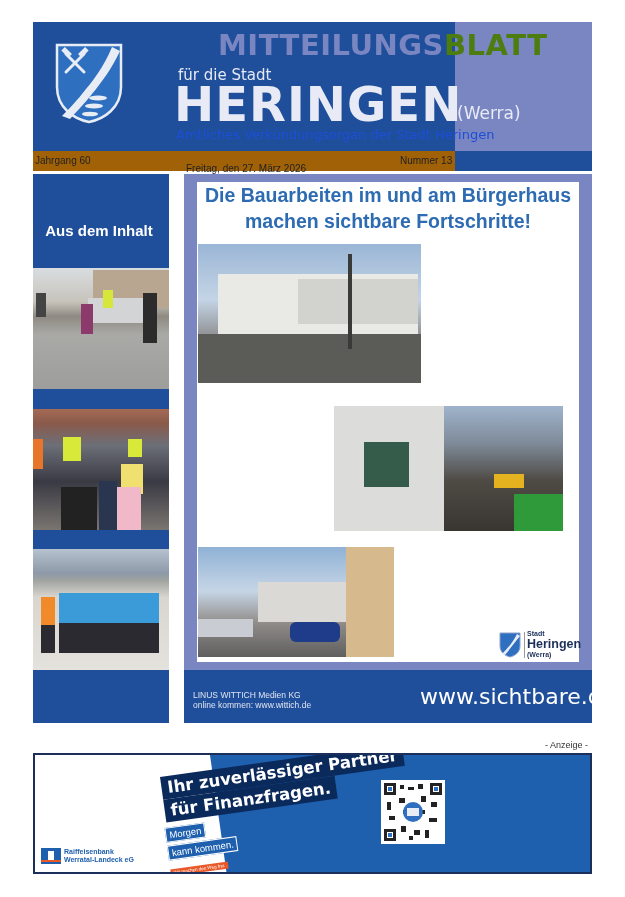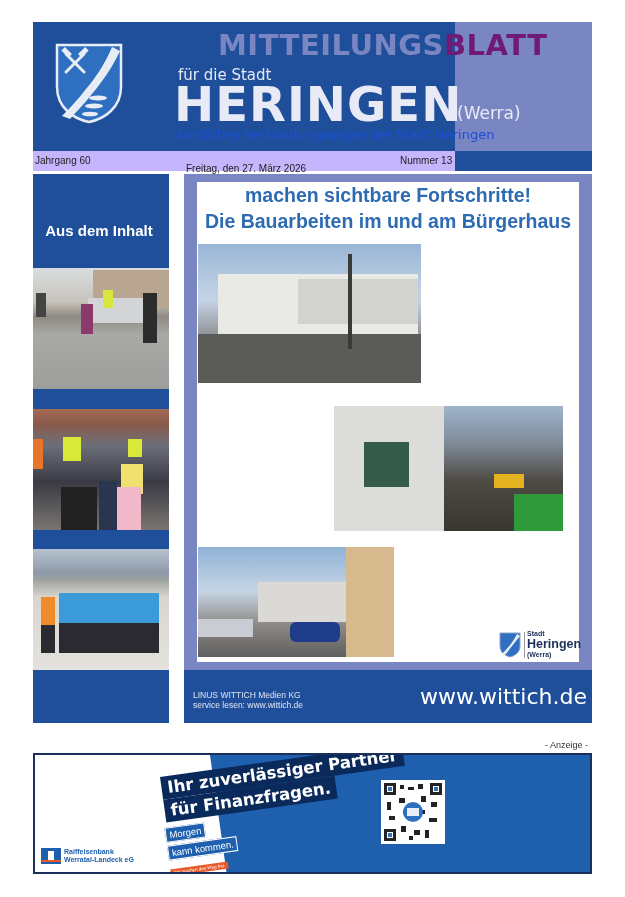--- a/index.html
+++ b/index.html
@@ -2,27 +2,27 @@
 <html><head>
 <meta charset="utf-8">
 <style>
   html,body{margin:0;padding:0;background:#ffffff;}
   body{width:625px;height:897px;position:relative;overflow:hidden;font-family:"Liberation Sans","DejaVu Sans",sans-serif;}
   .abs{position:absolute;}
   
   #header{left:33px;top:22px;width:559px;height:129px;background:#1f4f9b;}
   #header-right{left:455px;top:22px;width:137px;height:129px;background:#7a86c2;}
   #mast1{left:218px;top:28px;font-size:29px;font-weight:900;color:#7a86c2;letter-spacing:0.5px;font-family:"DejaVu Sans",sans-serif;}
-  #mast1 .b{color:#701a75;}
+  #mast1 .b{color:#4d7c0f;}
   #fuer{left:178px;top:66px;font-size:15px;color:#e6e9f4;font-family:"DejaVu Sans",sans-serif;}
   #city{left:174px;top:78px;font-size:48px;font-weight:bold;color:#e8ebf5;letter-spacing:1px;font-family:"DejaVu Sans",sans-serif;line-height:52px;}
   #werra{left:457px;top:103px;font-size:17px;color:#e8ebf5;font-family:"DejaVu Sans",sans-serif;}
   #amtl{left:176px;top:127px;font-size:13px;color:#1d4ed8;font-family:"DejaVu Sans",sans-serif;}
   
-  #datebar{left:33px;top:151px;width:422px;height:20px;background:#c4b5fd;font-size:10px;color:#222;}
+  #datebar{left:33px;top:151px;width:422px;height:20px;background:#a16207;font-size:10px;color:#222;}
   #datebar-r{left:455px;top:151px;width:137px;height:20px;background:#1f4f9b;}
   
   #leftcol{left:33px;top:174px;width:136px;height:549px;background:#1f4f9b;}
   #aus{left:33px;top:222px;width:132px;text-align:center;color:#fff;font-weight:bold;font-size:15px;}
   .photo{overflow:hidden;}
   
   #main{left:184px;top:174px;width:408px;height:496px;background:#7a86c2;}
   #mainwhite{left:197px;top:182px;width:382px;height:480px;background:#ffffff;}
   #headline{left:197px;top:182px;width:382px;text-align:center;color:#2d6bb3;font-size:19.5px;font-weight:bold;line-height:26px;}
   #footer{left:184px;top:670px;width:408px;height:53px;background:#1f4f9b;}
@@ -96,22 +96,22 @@
 <div class="abs photo" style="left:33px;top:549px;width:136px;height:121px;background:linear-gradient(180deg,#b7c2cf 0%,#8d99a8 20%,#a0a4a0 26%,#d9d6cf 40%,#e4e2dd 100%);">
   <div class="abs" style="left:8px;top:48px;width:14px;height:28px;background:#f08a2a;"></div>
   <div class="abs" style="left:26px;top:44px;width:100px;height:30px;background:#3a9bd8;"></div>
   <div class="abs" style="left:26px;top:74px;width:100px;height:30px;background:#2a2a30;"></div>
   <div class="abs" style="left:8px;top:76px;width:14px;height:28px;background:#2a2a30;"></div>
 </div>
 
 <div class="abs" id="main"></div>
 <div class="abs" id="mainwhite"></div>
 <div class="abs" id="headline">
+  <div>Die Bauarbeiten im und am Bürgerhaus</div>
   <div>machen sichtbare Fortschritte!</div>
-  <div>Die Bauarbeiten im und am Bürgerhaus</div>
 </div>
 
 <div class="abs photo" style="left:198px;top:244px;width:223px;height:139px;background:linear-gradient(180deg,#9ab6d6 0%,#c4d4e6 40%,#888 70%,#555 100%);">
   <div class="abs" style="left:20px;top:30px;width:200px;height:60px;background:#e9e9e6;"></div>
   <div class="abs" style="left:100px;top:35px;width:120px;height:45px;background:#d2d2cf;"></div>
   <div class="abs" style="left:0px;top:90px;width:223px;height:49px;background:#5b5b58;"></div>
   <div class="abs" style="left:150px;top:10px;width:4px;height:95px;background:#3a3a38;"></div>
 </div>
 
 <div class="abs photo" style="left:334px;top:406px;width:229px;height:125px;background:linear-gradient(180deg,#9fb4cc 0%,#7e8a98 30%,#4e4a44 60%,#393632 100%);">
@@ -135,23 +135,23 @@
   </svg>
   <div class="abs" style="left:27px;top:2px;width:1px;height:26px;background:#999;"></div>
   <div class="abs" style="left:30px;top:0px;font-size:7px;font-weight:bold;color:#1c2f5a;">Stadt</div>
   <div class="abs" style="left:30px;top:7px;font-size:12.5px;font-weight:bold;color:#1c2f5a;">Heringen</div>
   <div class="abs" style="left:30px;top:21px;font-size:7px;font-weight:bold;color:#1c2f5a;">(Werra)</div>
 </div>
 
 <div class="abs" id="footer"></div>
 <div class="abs" id="pub">
   <div>LINUS WITTICH Medien KG</div>
-  <div>service lesen: www.wittich.de</div>
-</div>
-<div class="abs" id="site">www.wittich.de</div>
+  <div>online kommen: www.wittich.de</div>
+</div>
+<div class="abs" id="site">www.sichtbare.de</div>
 
 <div class="abs" id="anz">- Anzeige -</div>
 <div class="abs" id="ad">
   <svg class="abs" id="adblue" width="559" height="121" viewBox="0 0 559 121">
     <polygon points="175,0 559,0 559,121 192,121" fill="#1e5fae"></polygon>
   </svg>
 
   <div class="abs" style="left:125px;top:22px;transform:rotate(-8deg);transform-origin:left top;">
     <div style="background:#0b2a5c;color:#fff;font-weight:bold;font-size:16.5px;padding:2px 6px;display:inline-block;font-family:'DejaVu Sans',sans-serif;">Ihr zuverlässiger Partner</div><br>
     <div style="background:#0b2a5c;color:#fff;font-weight:bold;font-size:16.5px;padding:2px 6px;display:inline-block;font-family:'DejaVu Sans',sans-serif;">für Finanzfragen.</div>

